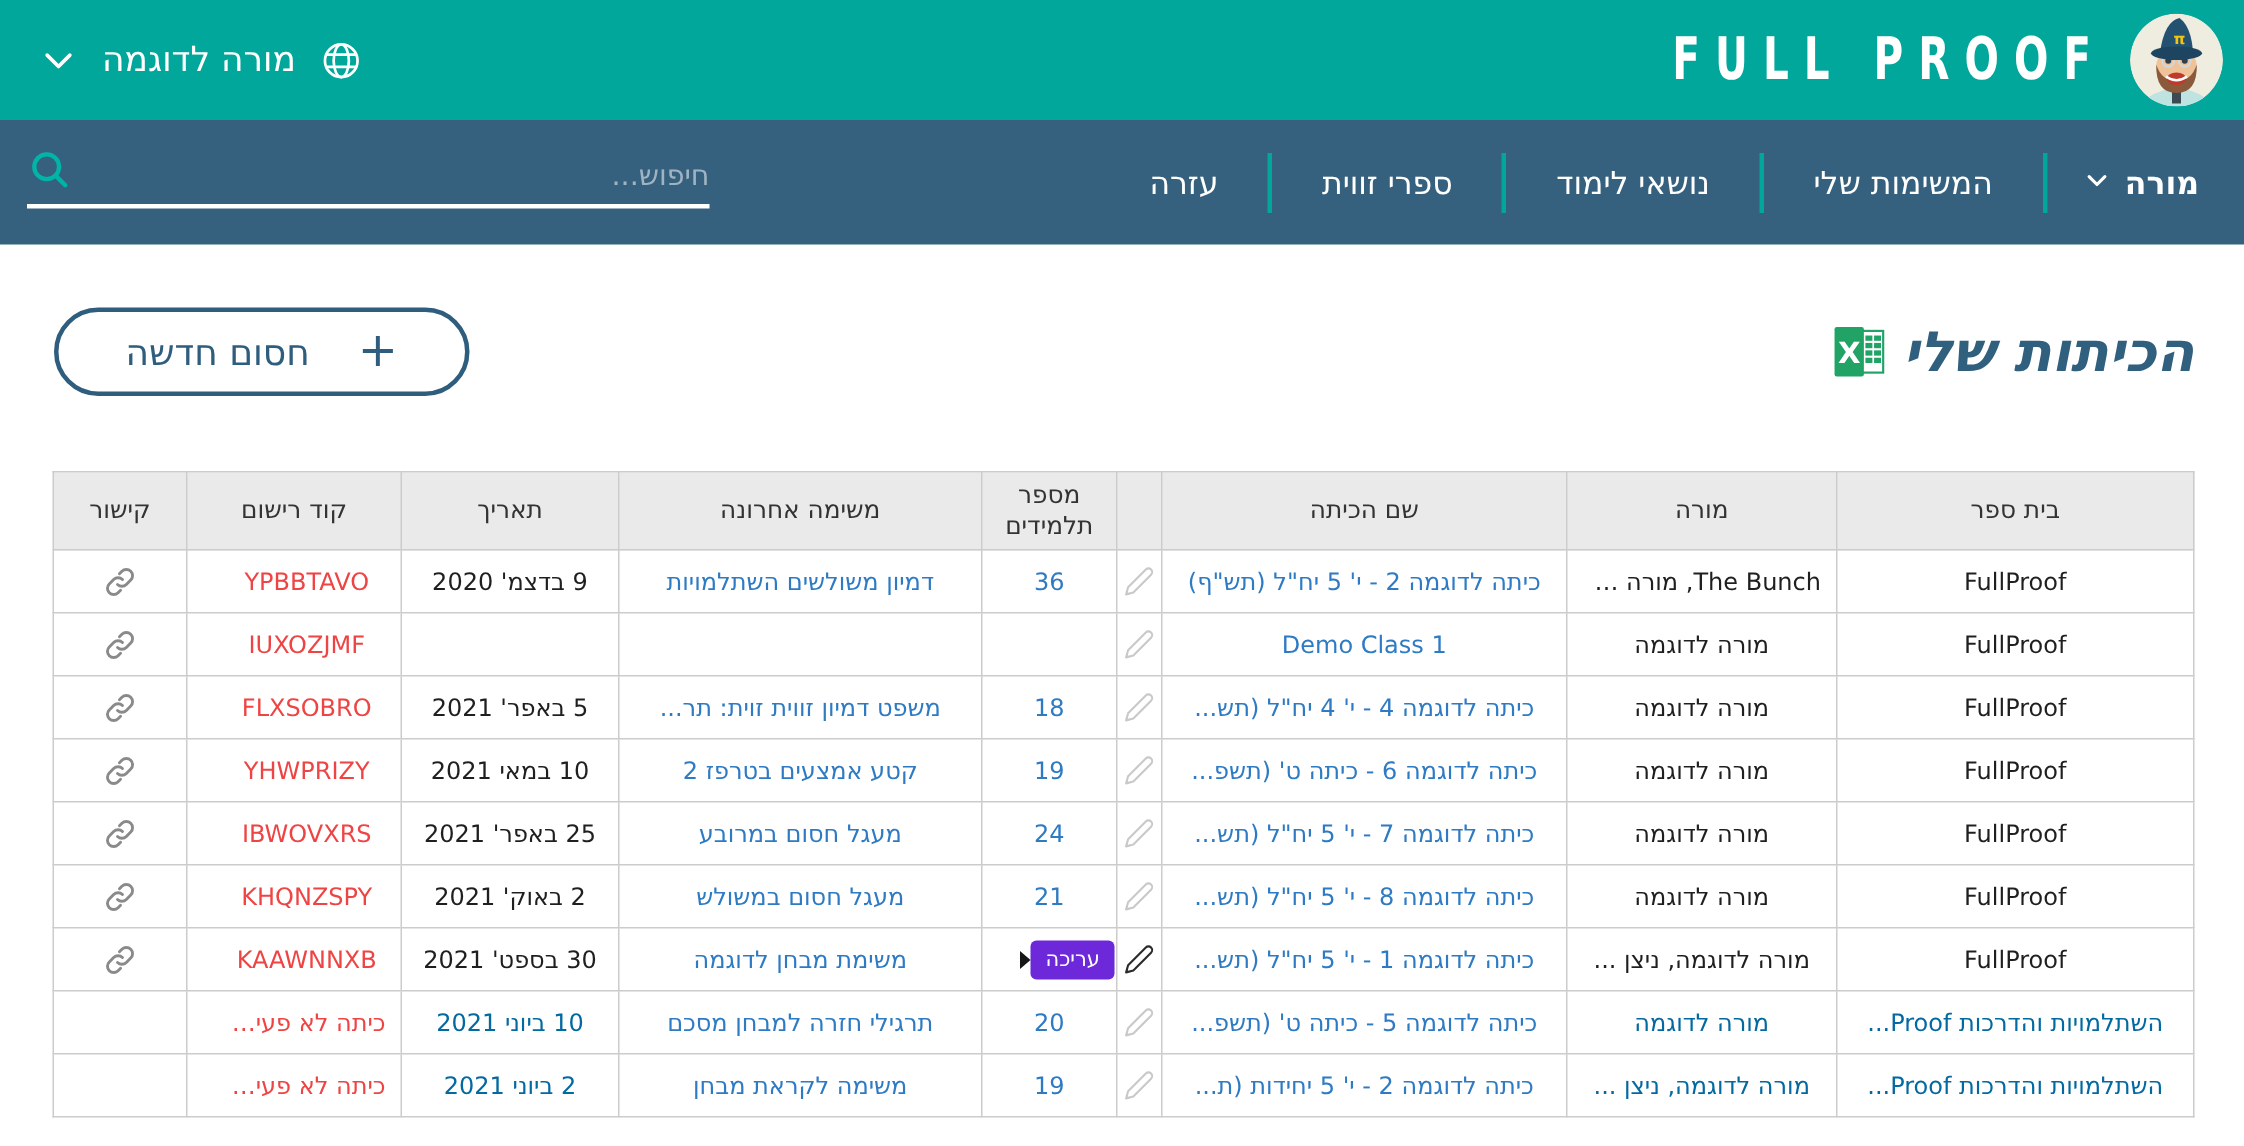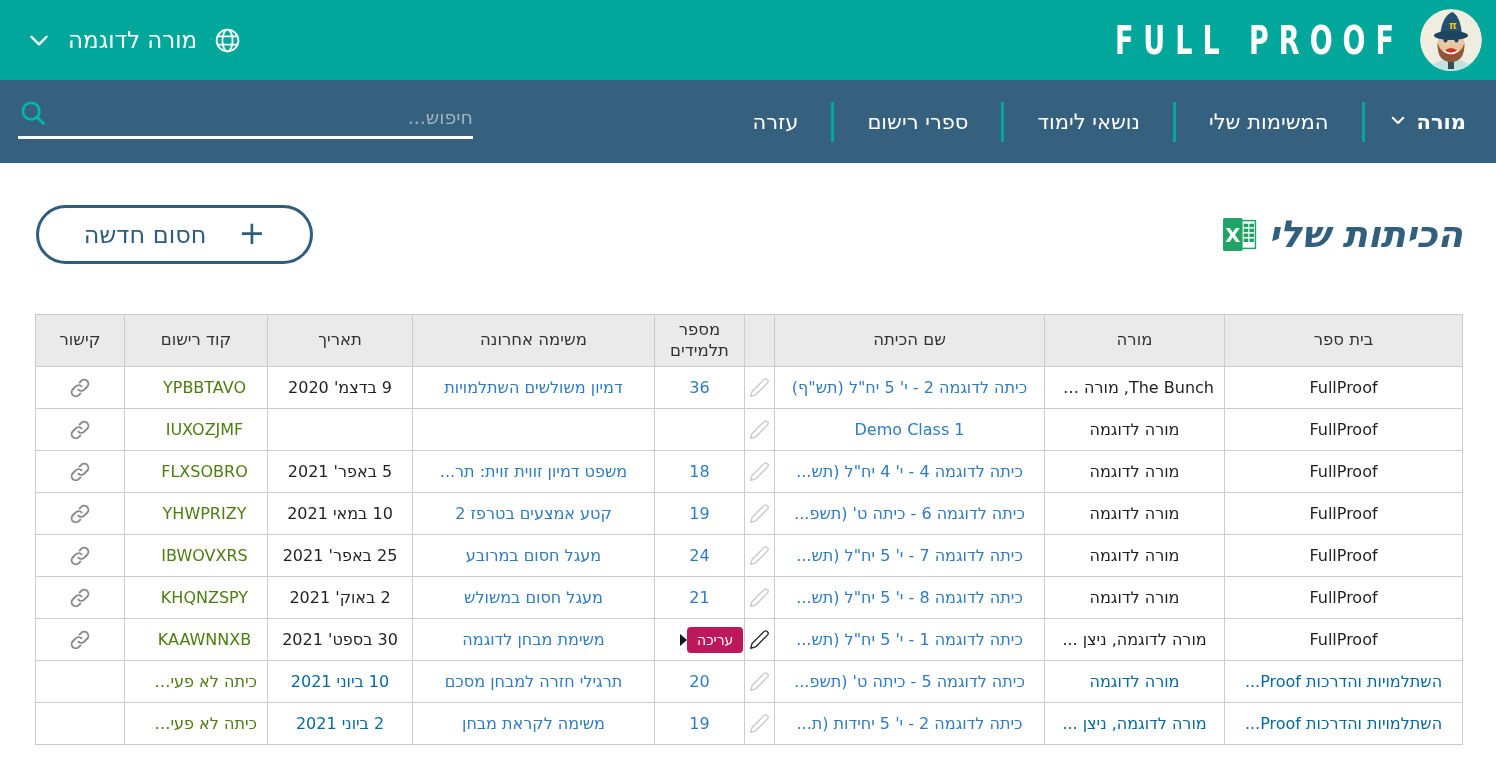--- a/index.html
+++ b/index.html
@@ -50,28 +50,28 @@
   col.w-school{width:238px} col.w-teacher{width:180px} col.w-class{width:270px}
   col.w-edit{width:30px}   col.w-students{width:90px} col.w-task{width:242px}
   col.w-date{width:145px}  col.w-code{width:143px}    col.w-link{width:89px}
   th { background:#EAEAEA; border:1px solid #CCCCCC; height:52px; font-weight:normal;
        font-size:16.5px; color:#333; text-align:center; padding:2px 6px; line-height:1.25; }
   td { border:1px solid #CCCCCC; height:42px; font-size:16px; color:#1F1F1F;
        padding:0 10px; white-space:nowrap; overflow:hidden; text-overflow:ellipsis; }
   td.c-school, td.c-teacher, td.c-class, td.c-task, td.c-date { text-align:center; }
   td.c-students, td.c-code, td.c-link { text-align:center; }
   td.c-edit { text-align:center; padding:0 2px; position:relative; overflow:visible; }
-  td.c-code { color:#4d7c0f;padding-left:27px; }
+  td.c-code { color:#ef4444;padding-left:27px; }
   .blue { color:#2E7BC4; cursor:pointer; }
   .muted { color:#0369a1; }
   .pencil { cursor:pointer; display:inline-block; vertical-align:middle; }
   .chain { cursor:pointer; display:inline-block; vertical-align:middle; }
 
   .tooltip { position:absolute; left:-58px; top:50%; transform:translateY(-50%);
-             background:#be185d; color:#fff; font-size:14px; padding:5px 10px;
+             background:#6d28d9; color:#fff; font-size:14px; padding:5px 10px;
              border-radius:4px; white-space:nowrap; z-index:6; direction:rtl; }
   .tooltip::before { content:""; position:absolute; right:100%; top:50%; margin-top:-6px;
                      border:6px solid transparent; border-left:7px solid #161616;
                      border-right:none; }
 </style>
 </head>
 <body>
 
 <header class="topbar">
   <div class="brand">
@@ -129,21 +129,21 @@
         <svg width="18" height="18" viewBox="0 0 24 24" fill="none" stroke="#fff" stroke-width="2.8" stroke-linecap="round" stroke-linejoin="round">
             <path d="M5 9l7 7 7-7"></path>
           </svg>
       </span>
     </div>
     <div class="nav-sep"></div>
     <div class="nav-item">המשימות שלי</div>
     <div class="nav-sep"></div>
     <div class="nav-item">נושאי לימוד</div>
     <div class="nav-sep"></div>
-    <div class="nav-item">ספרי רישום</div>
+    <div class="nav-item">ספרי זווית</div>
     <div class="nav-sep"></div>
     <div class="nav-item">עזרה</div>
   </div>
 </nav>
 
 <main class="content">
   <div class="content-header">
     <div class="title-group">
       <h1 class="page-title">הכיתות שלי</h1>
       <span class="excel-btn">

